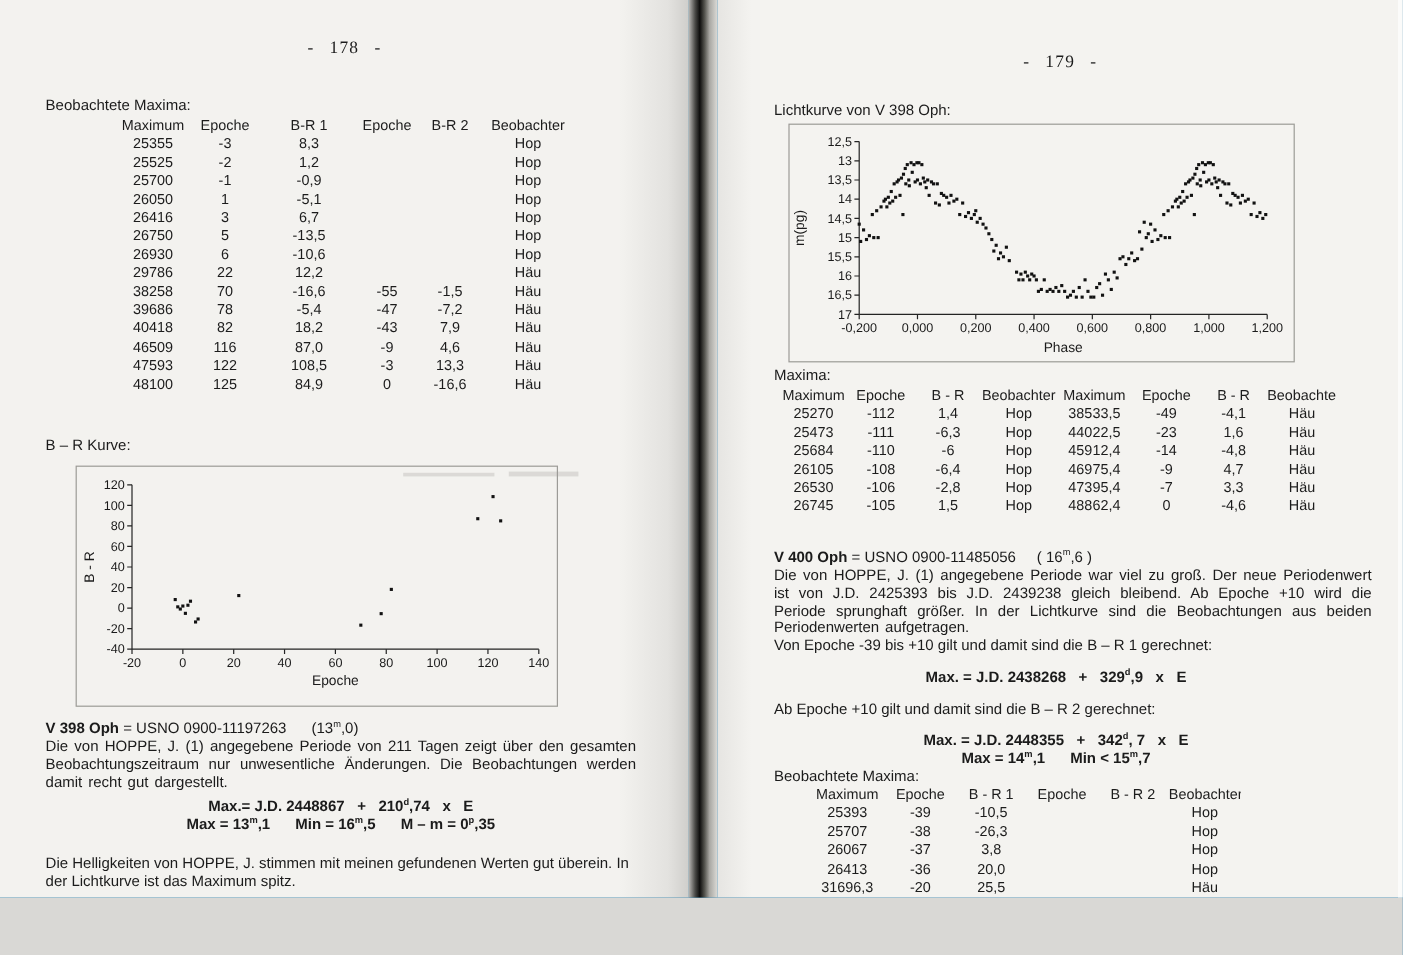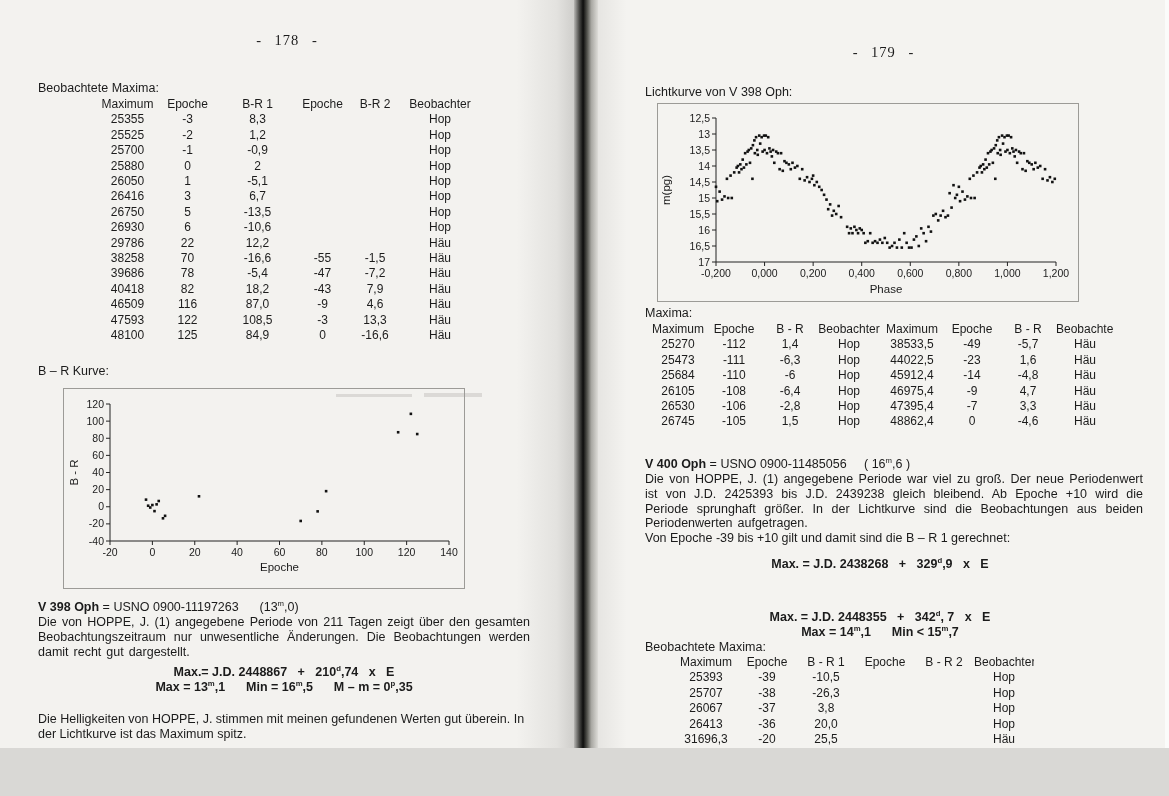--- a/index.html
+++ b/index.html
@@ -91,28 +91,20 @@
             <td>-2</td>
             <td>1,2</td>
             <td></td>
             <td></td>
             <td>Hop</td>
           </tr>
           <tr>
             <td>25700</td>
             <td>-1</td>
             <td>-0,9</td>
-            <td></td>
-            <td></td>
-            <td>Hop</td>
-          </tr>
-          <tr>
-            <td>25880</td>
-            <td>0</td>
-            <td>2</td>
             <td></td>
             <td></td>
             <td>Hop</td>
           </tr>
           <tr>
             <td>26050</td>
             <td>1</td>
             <td>-5,1</td>
             <td></td>
             <td></td>
@@ -535,21 +527,21 @@
           </tr>
         </thead>
         <tbody>
           <tr>
             <td>25270</td>
             <td>-112</td>
             <td>1,4</td>
             <td>Hop</td>
             <td>38533,5</td>
             <td>-49</td>
-            <td>-5,7</td>
+            <td>-4,1</td>
             <td>Häu</td>
           </tr>
           <tr>
             <td>25473</td>
             <td>-111</td>
             <td>-6,3</td>
             <td>Hop</td>
             <td>44022,5</td>
             <td>-23</td>
             <td>1,6</td>
@@ -599,20 +591,21 @@
       </table>
 
     <div class="abs heading" style="left:47px;top:457px;width:500px;"><b>V 400 Oph</b><span> = USNO 0900-11485056&nbsp;&nbsp;&nbsp;&nbsp;&nbsp;( 16</span><sup>m</sup><span>,6 )</span></div>
 
     <div class="abs para just" style="left:47px;top:472px;width:498px;">Die von HOPPE, J. (1) angegebene Periode war viel zu groß. Der neue Periodenwert ist von J.D. 2425393 bis J.D. 2439238 gleich bleibend. Ab Epoche +10 wird die Periode sprunghaft größer. In der Lichtkurve sind die Beobachtungen aus beiden Periodenwerten aufgetragen.</div>
 
     <div class="abs para" style="left:47px;top:531px;width:500px;">Von Epoche -39 bis +10 gilt und damit sind die B – R 1 gerechnet:</div>
 
     <div class="abs formula" style="left:47px;top:557px;width:470px;"><span>Max. = J.D. 2438268&nbsp;&nbsp;&nbsp;+&nbsp;&nbsp;&nbsp;329</span><sup>d</sup><span>,9&nbsp;&nbsp;&nbsp;x&nbsp;&nbsp;&nbsp;E</span></div>
 
+    <div class="abs para" style="left:47px;top:584px;width:500px;">Ab Epoche +10 gilt und damit sind die B – R 2 gerechnet:</div>
 
     <div class="abs formula" style="left:47px;top:610px;width:470px;">
       <div><span>Max. = J.D. 2448355&nbsp;&nbsp;&nbsp;+&nbsp;&nbsp;&nbsp;342</span><sup>d</sup><span>, 7&nbsp;&nbsp;&nbsp;x&nbsp;&nbsp;&nbsp;E</span></div>
       <div><span>Max = 14</span><sup>m</sup><span>,1&nbsp;&nbsp;&nbsp;&nbsp;&nbsp;&nbsp;Min &lt; 15</span><sup>m</sup><span>,7</span></div>
     </div>
 
     <div class="abs sec-label" style="left:47px;top:640px;">Beobachtete Maxima:</div>
 
     <table class="abs t-obs2" style="left:76px;top:655px;">
         <thead>

